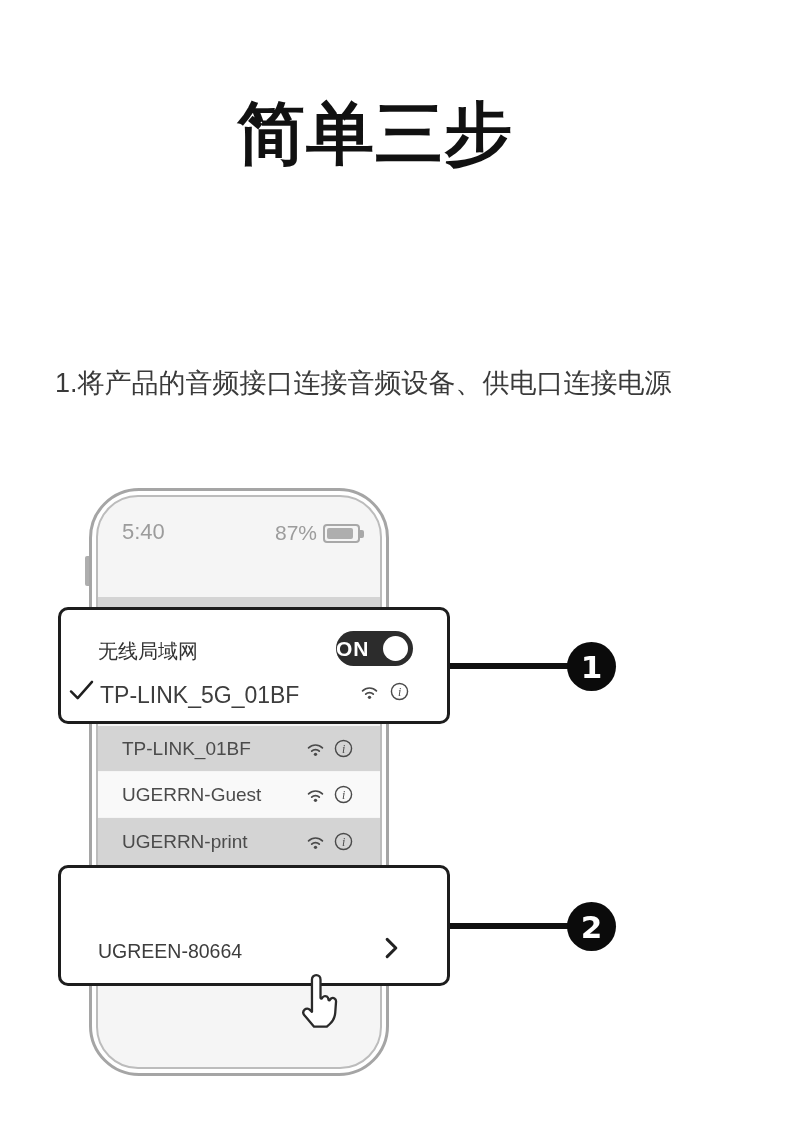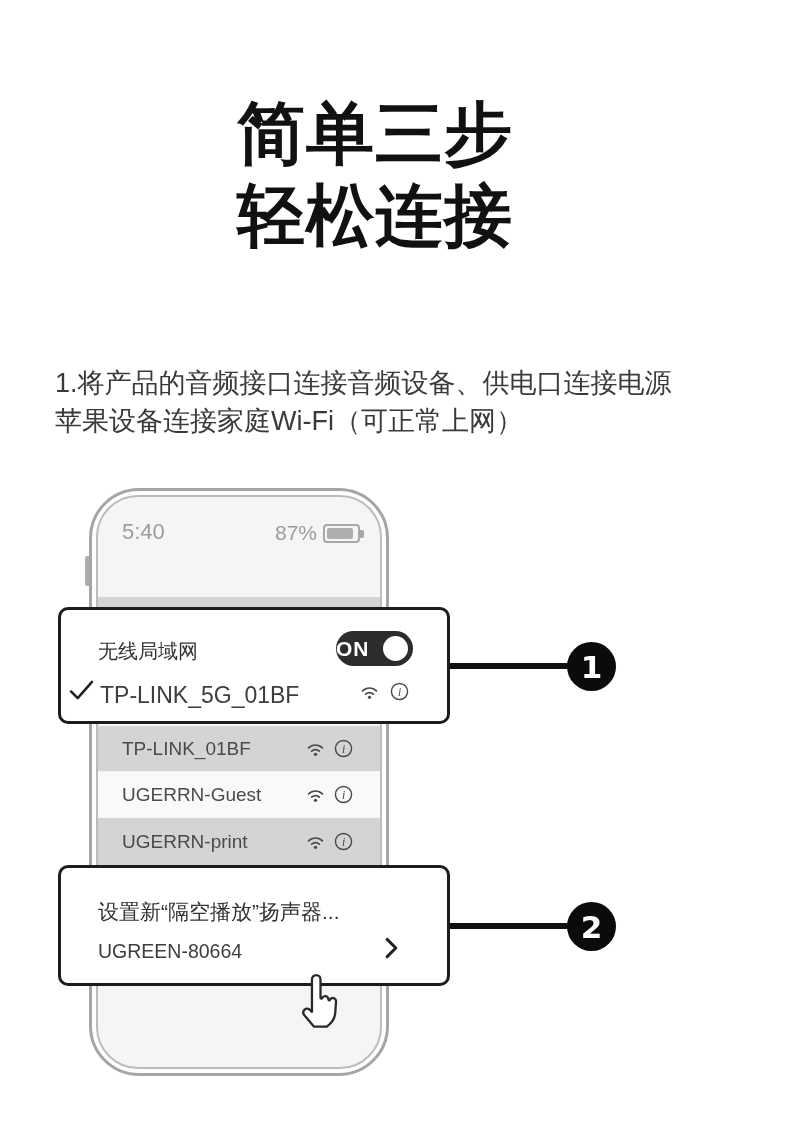--- a/index.html
+++ b/index.html
@@ -95,26 +95,24 @@
   .badge2{top:902px;}
   .badge span{color:#ffffff;font-size:31px;font-weight:bold;font-family:"DejaVu Sans","Liberation Sans",sans-serif;}
   
   .hand{position:absolute;left:295px;top:972px;width:46px;height:61px;z-index:40;}
 </style>
 </head>
 <body>
 
 <div class="title">
   <div>简单三步</div>
-  <div>轻松连接</div>
 </div>
 
 <div class="instruction">
   <div>1.将产品的音频接口连接音频设备、供电口连接电源</div>
-  <div>苹果设备连接家庭Wi-Fi（可正常上网）</div>
 </div>
 
 <div class="side-button"></div>
 
 <div class="phone">
   <div class="screen">
 
     <div class="status-time">5:40</div>
     <div class="status-right">
       <span class="battery-pct">87%</span>
@@ -191,21 +189,20 @@
       </svg>
       <svg class="info-svg" viewBox="0 0 20 20" xmlns="http://www.w3.org/2000/svg">
         <circle cx="10" cy="10" r="8.5" fill="none" stroke="currentColor" stroke-width="1.5"></circle>
         <text x="10.2" y="14.4" text-anchor="middle" font-size="12.5" font-style="italic" font-family="Liberation Serif, DejaVu Serif, serif" fill="currentColor">i</text>
       </svg>
     </span>
   </div>
 </div>
 
 <div class="panel panel2">
-  <div class="p2-prompt">设置新“隔空播放”扬声器...</div>
   <div class="device-row">
     <span class="device-name">UGREEN-80664</span>
     <svg class="chevron-svg" viewBox="0 0 12 20" xmlns="http://www.w3.org/2000/svg">
       <path d="M2 2 L10 10 L2 18" fill="none" stroke="currentColor" stroke-width="2.8" stroke-linecap="round" stroke-linejoin="round"></path>
     </svg>
   </div>
 </div>
 
 <div class="callout-line line1"></div>
 <div class="badge badge1">

